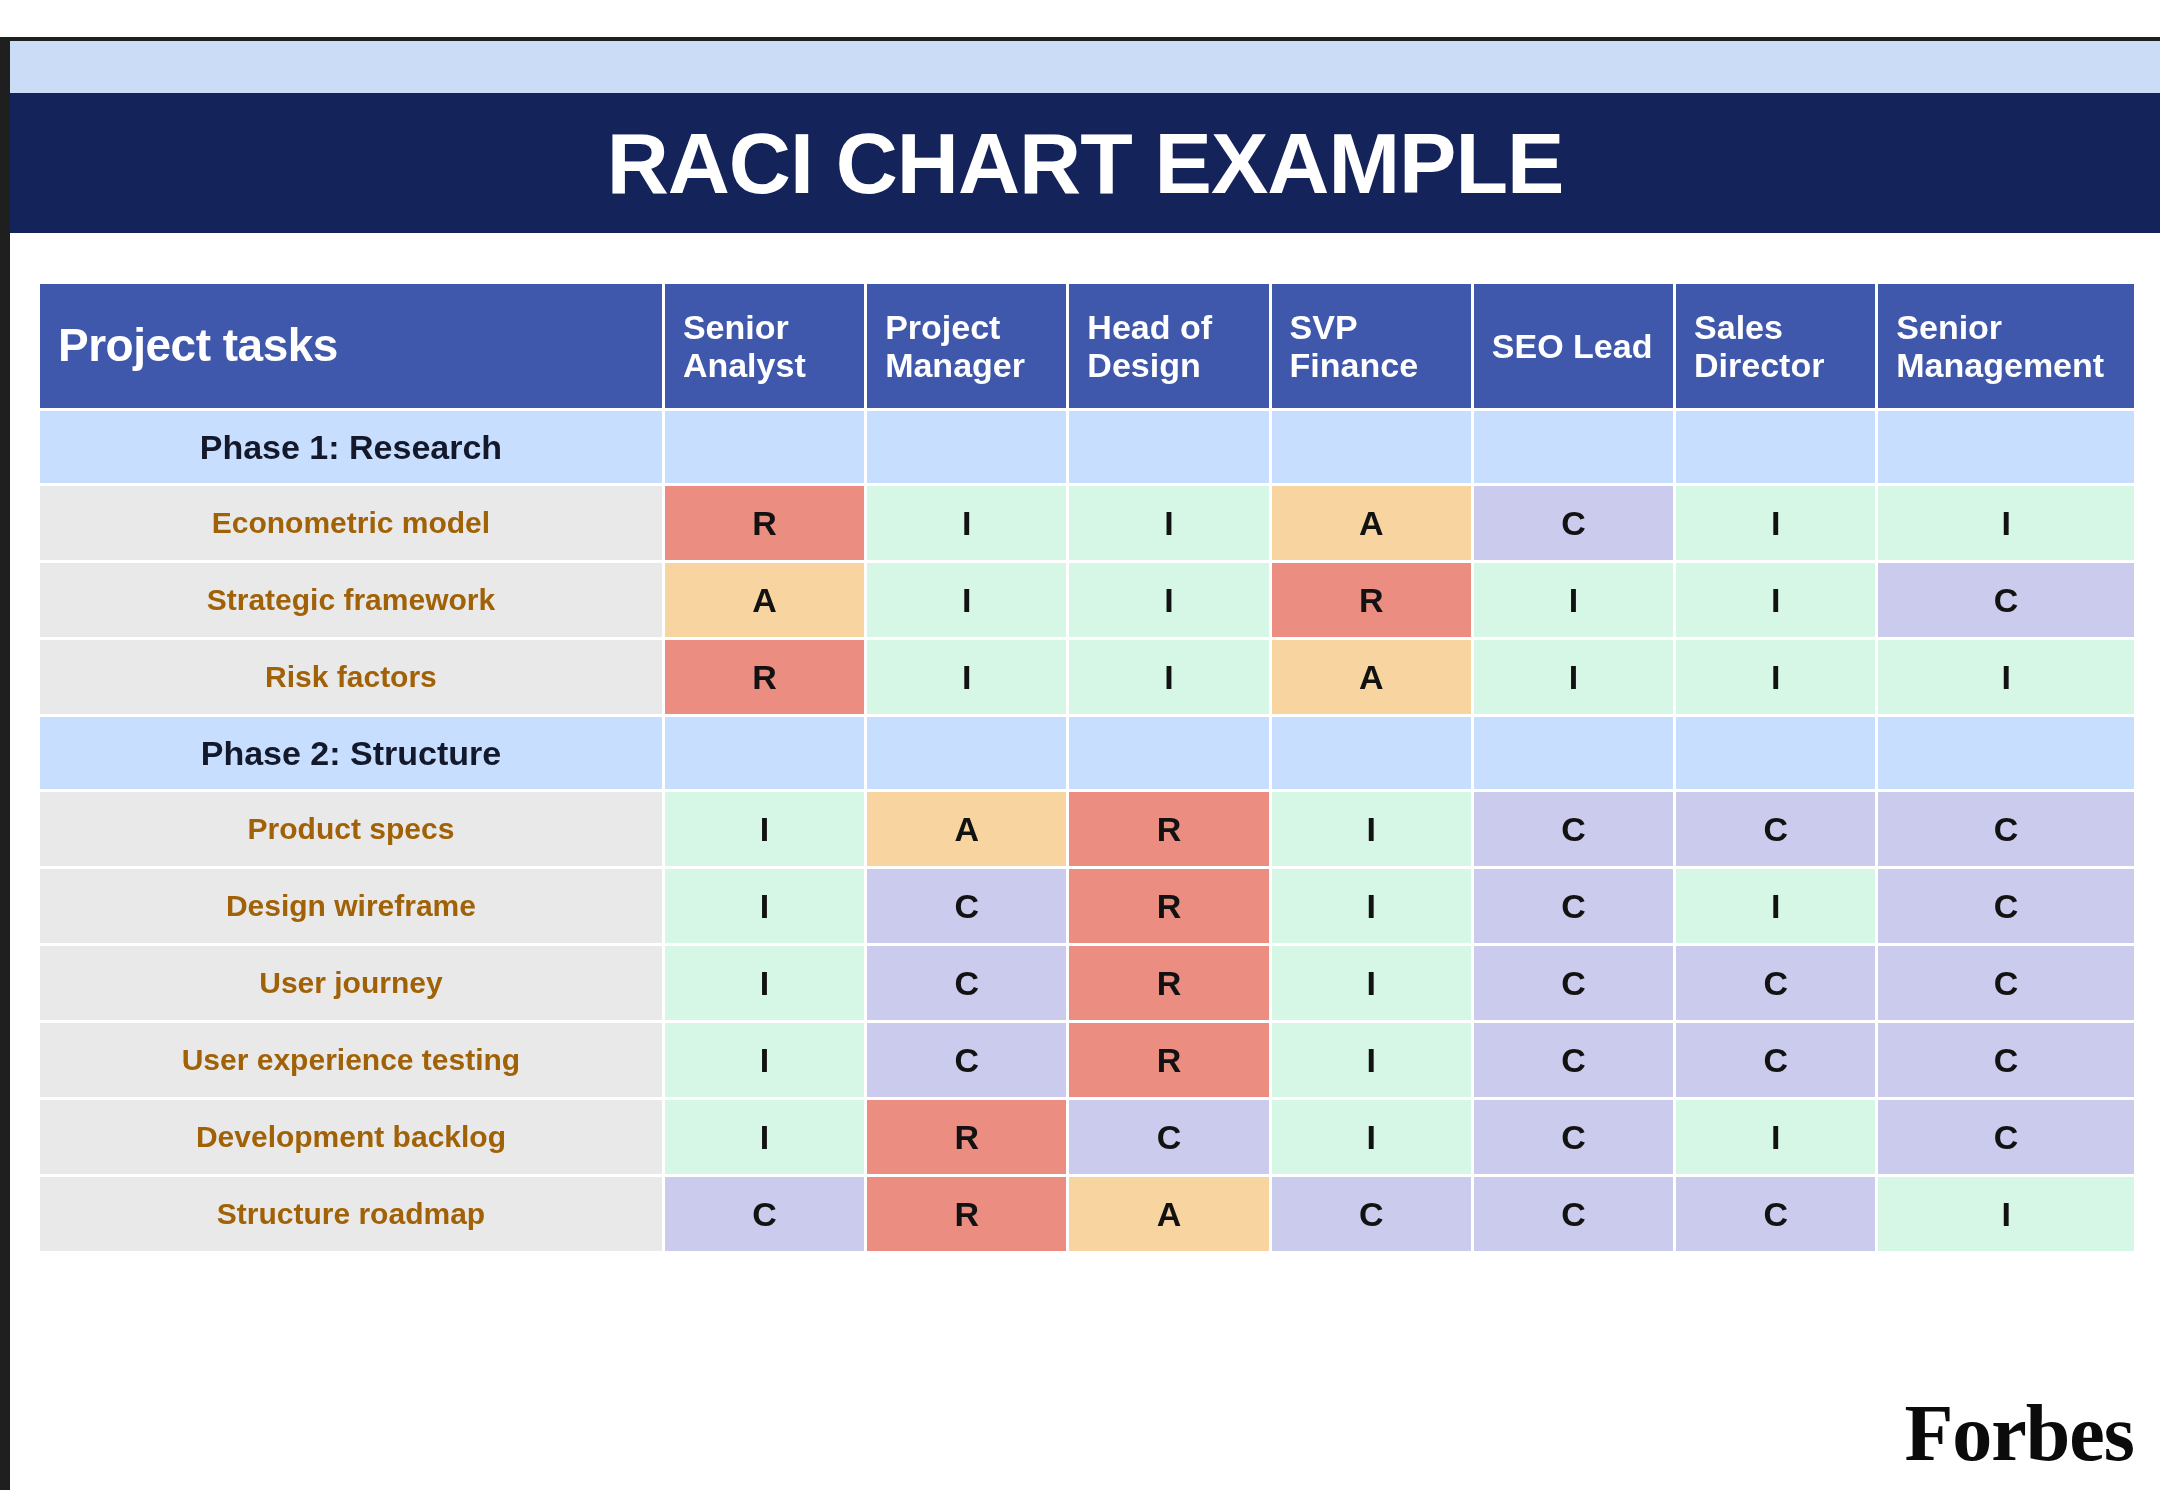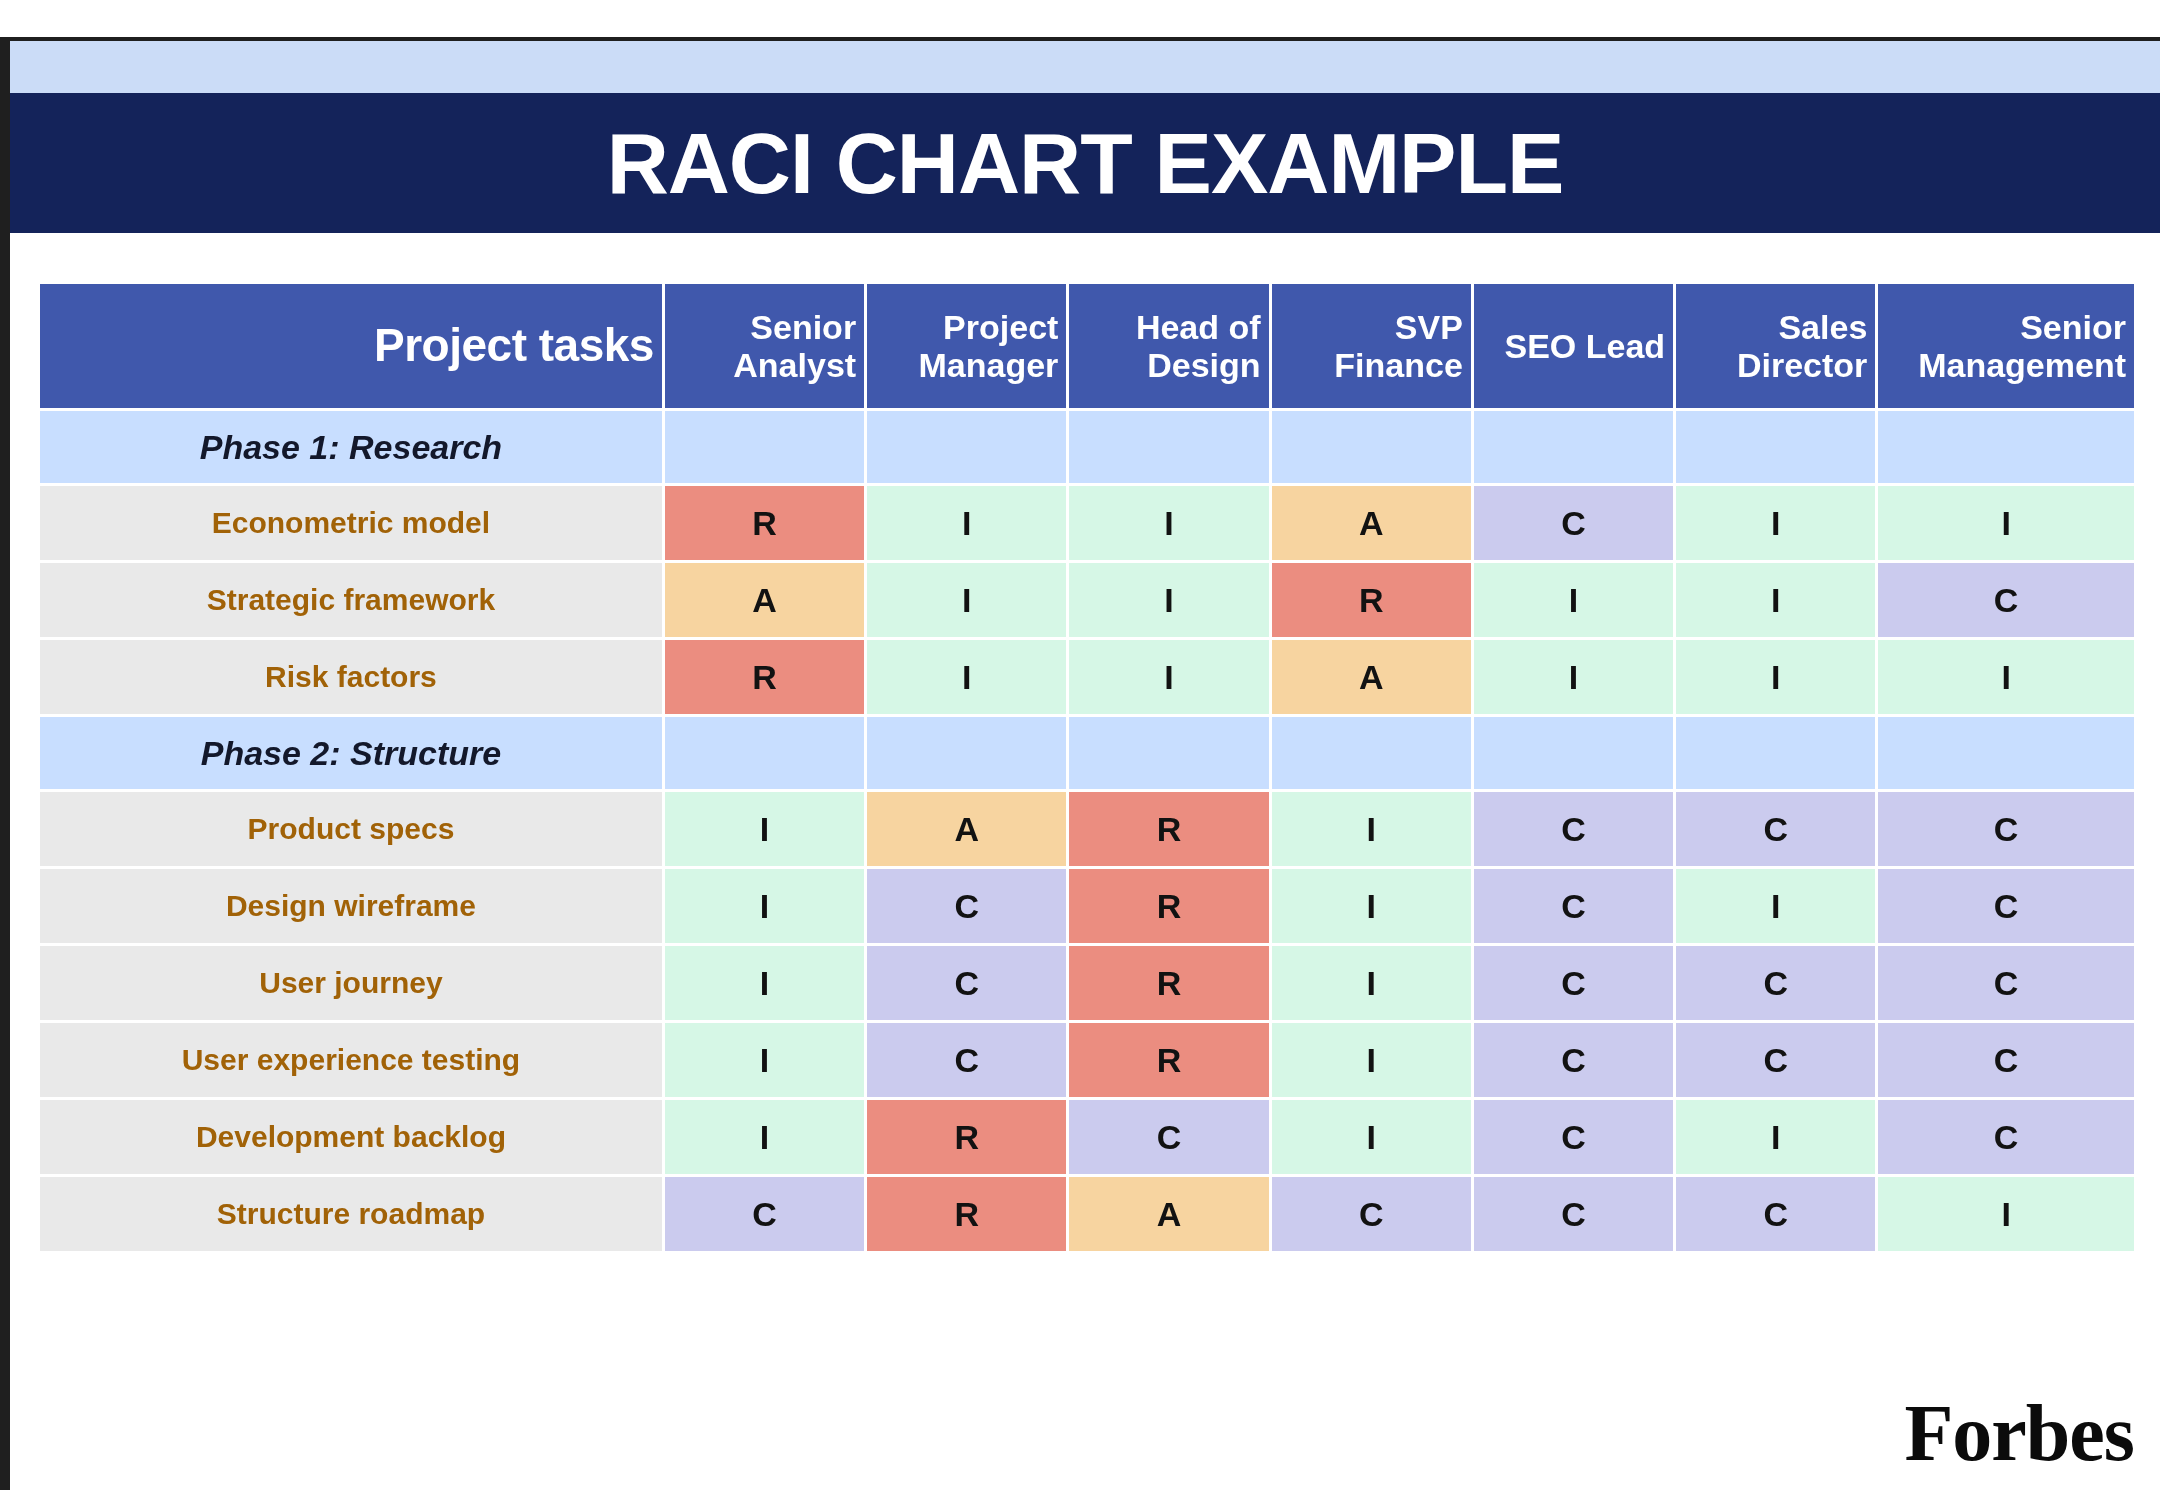--- a/index.html
+++ b/index.html
@@ -61,45 +61,44 @@
 
   table.raci col.c-task    { width: 618px; }
   table.raci col.c-role    { width: 198px; }
   table.raci col.c-rolewide{ width: 254px; }
 
   
   thead th {
     background: #4058ac;
     color: #ffffff;
     font-weight: 700;
-    text-align: right;
+    text-align: left;
     vertical-align: middle;
     height: 124px;
     line-height: 1.12;
     font-size: 34px;
-    padding: 4px 8px;
+    padding: 4px 18px;
   }
 
   thead th.task-head {
     font-size: 46px;
     letter-spacing: -0.5px;
   }
 
   
   tr.phase td {
     background: #c8deff;
     height: 72px;
   }
   tr.phase td.task-cell {
     color: #13182b;
     font-size: 34px;
     font-weight: 700;
     text-align: center;
     vertical-align: middle;
-    font-style: italic;
   }
 
   
   tr.task td {
     height: 74px;
     vertical-align: middle;
     text-align: center;
   }
 
   td.task-cell {

